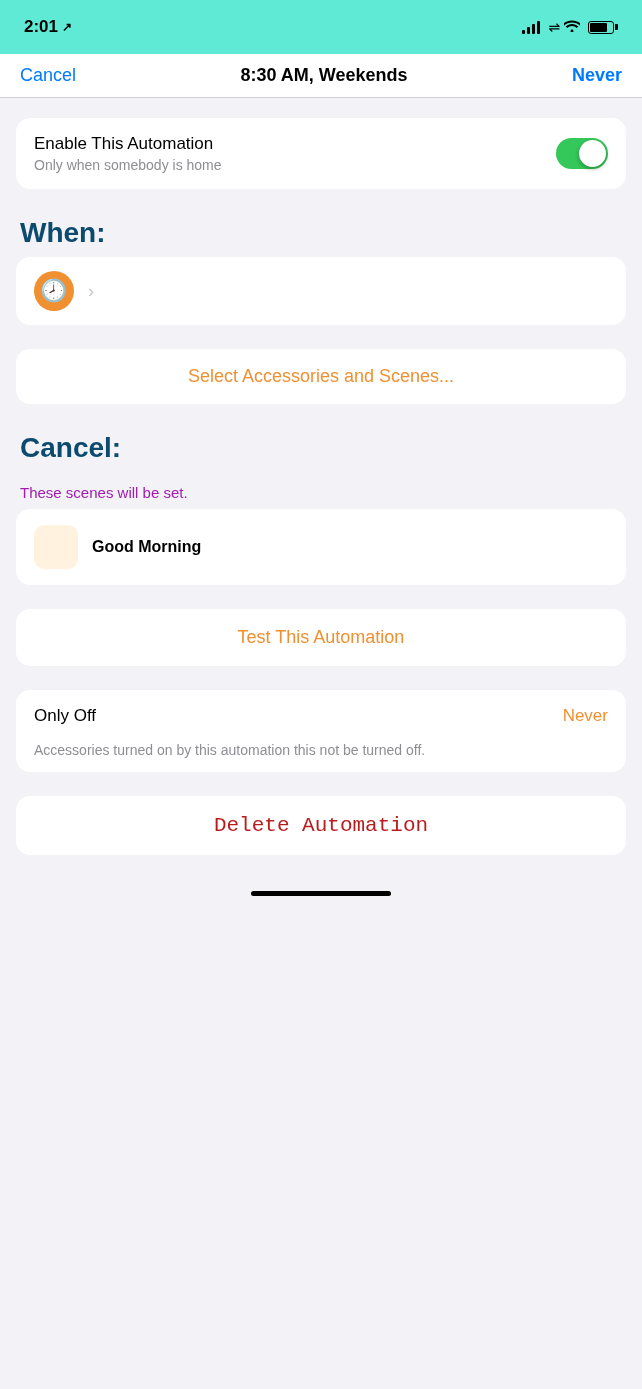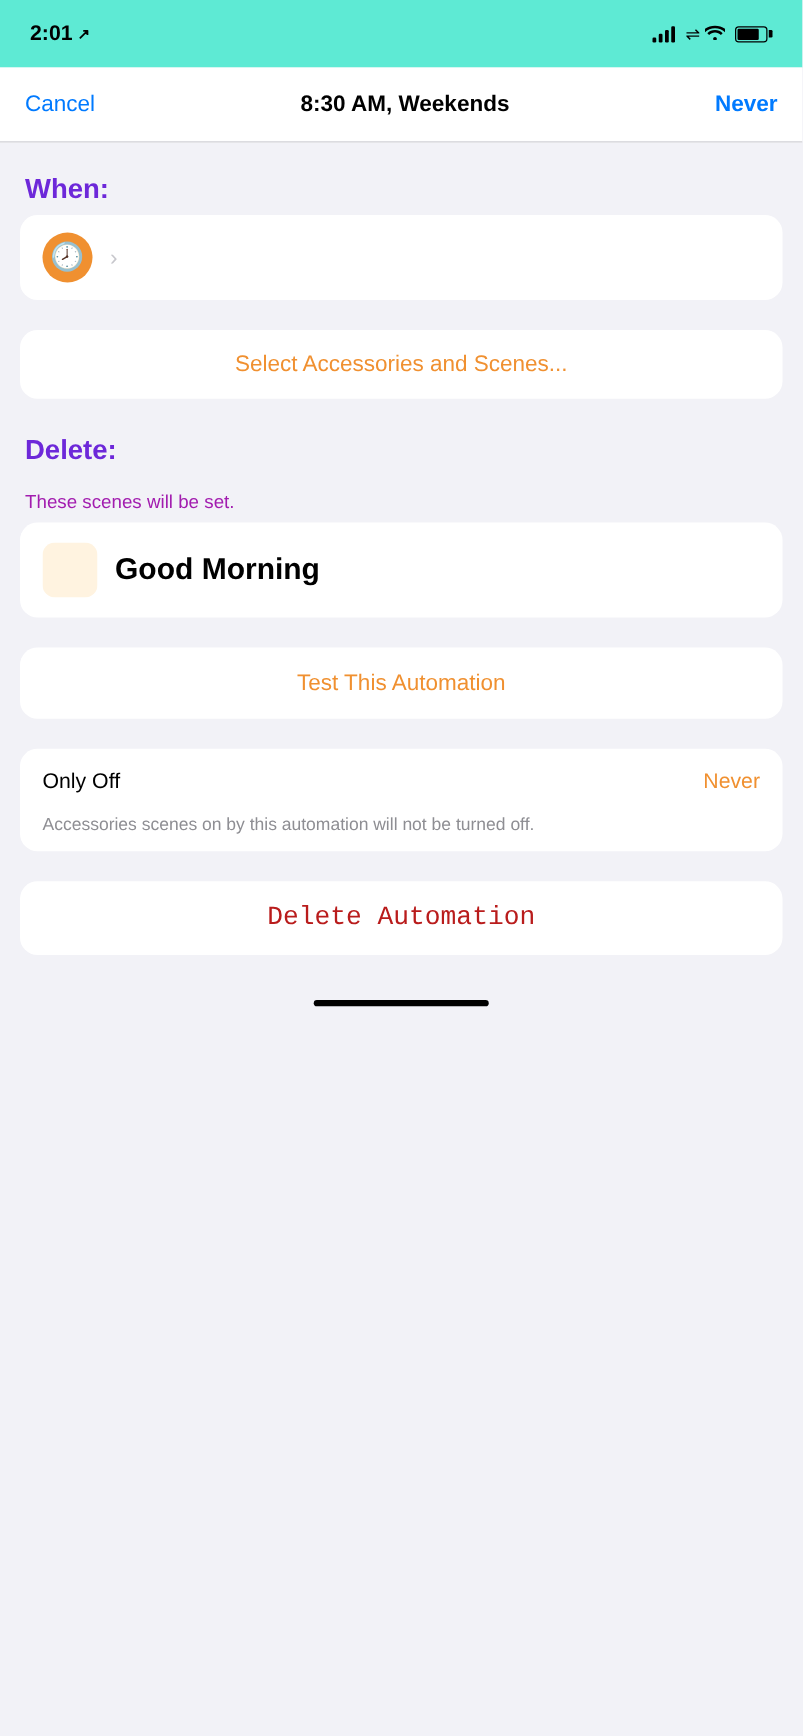--- a/index.html
+++ b/index.html
@@ -71,21 +71,21 @@
     .battery-tip {
       width: 3px;
       height: 6px;
       background: #000;
       border-radius: 0 1px 1px 0;
     }
 
     
     .nav-bar {
       background: #ffffff;
-      height: 60px;
+      height: 44px;
       display: flex;
       align-items: center;
       justify-content: space-between;
       padding: 0 20px;
       border-bottom: 1px solid #d1d1d6;
     }
     .nav-cancel {
       font-size: 18px;
       color: #007aff;
       cursor: pointer;
@@ -155,23 +155,23 @@
       background: #fff;
       border-radius: 50%;
       box-shadow: 0 2px 4px rgba(0,0,0,0.3);
     }
 
     
     .section-header {
       padding: 4px 4px 8px 4px;
     }
     .section-title {
-      font-size: 22px;
+      font-size: 28px;
       font-weight: 700;
-      color: #6d28d9;
+      color: #0c4a6e;
     }
     .section-subtitle {
       font-size: 15px;
       color: #a21caf;
       margin-top: 20px;
     }
 
     
     .when-row {
       display: flex;
@@ -230,21 +230,21 @@
     }
     .scene-icon {
       width: 44px;
       height: 44px;
       display: flex;
       align-items: center;
       justify-content: center;
       font-size: 30px;
     }
     .scene-name {
-      font-size: 24px;
+      font-size: 16px;
       font-weight: 600;
       color: #000;
     }
 
     
     .test-btn {
       padding: 18px 18px;
       text-align: center;
     }
     .test-btn-text {
@@ -337,20 +337,31 @@
 </div>
 
 <div class="nav-bar">
   <span class="nav-cancel">Cancel</span>
   <span class="nav-title">8:30 AM, Weekends</span>
   <span class="nav-done">Never</span>
 </div>
 
 <div class="content">
 
+  <div class="card">
+    <div class="enable-row">
+      <div class="enable-text-group">
+        <span class="enable-title">Enable This Automation</span>
+        <span class="enable-subtitle">Only when somebody is home</span>
+      </div>
+      <div class="toggle">
+        <div class="toggle-knob"></div>
+      </div>
+    </div>
+  </div>
 
   <div>
     <div class="section-header">
       <span class="section-title">When:</span>
     </div>
     <div class="card">
       <div class="when-row">
         <div class="clock-icon">
           <span class="clock-face">🕗</span>
         </div>
@@ -360,21 +371,21 @@
   </div>
 
   <div class="card">
     <div class="select-btn">
       <span class="select-btn-text">Select Accessories and Scenes...</span>
     </div>
   </div>
 
   <div>
     <div class="section-header">
-      <span class="section-title">Delete:</span>
+      <span class="section-title">Cancel:</span>
       <div class="section-subtitle">These scenes will be set.</div>
     </div>
     <div class="card">
       <div class="scene-row">
         <div class="scene-icon">
           <svg width="44" height="44" viewBox="0 0 44 44" fill="none" xmlns="http://www.w3.org/2000/svg">
             <rect width="44" height="44" rx="10" fill="#FFF3E0"></rect>
             <text x="4" y="32" font-size="26">🌅</text>
             <text x="18" y="38" font-size="18">🏠</text>
           </svg>
@@ -388,21 +399,21 @@
     <div class="test-btn">
       <span class="test-btn-text">Test This Automation</span>
     </div>
   </div>
 
   <div class="turn-off-card">
     <div class="turn-off-row">
       <span class="turn-off-label">Only Off</span>
       <span class="turn-off-value">Never</span>
     </div>
-    <div class="turn-off-desc">Accessories scenes on by this automation will not be turned off.</div>
+    <div class="turn-off-desc">Accessories turned on by this automation this not be turned off.</div>
   </div>
 
   <div class="card">
     <div class="delete-btn">
       <span class="delete-btn-text">Delete Automation</span>
     </div>
   </div>
 
 </div>
 

